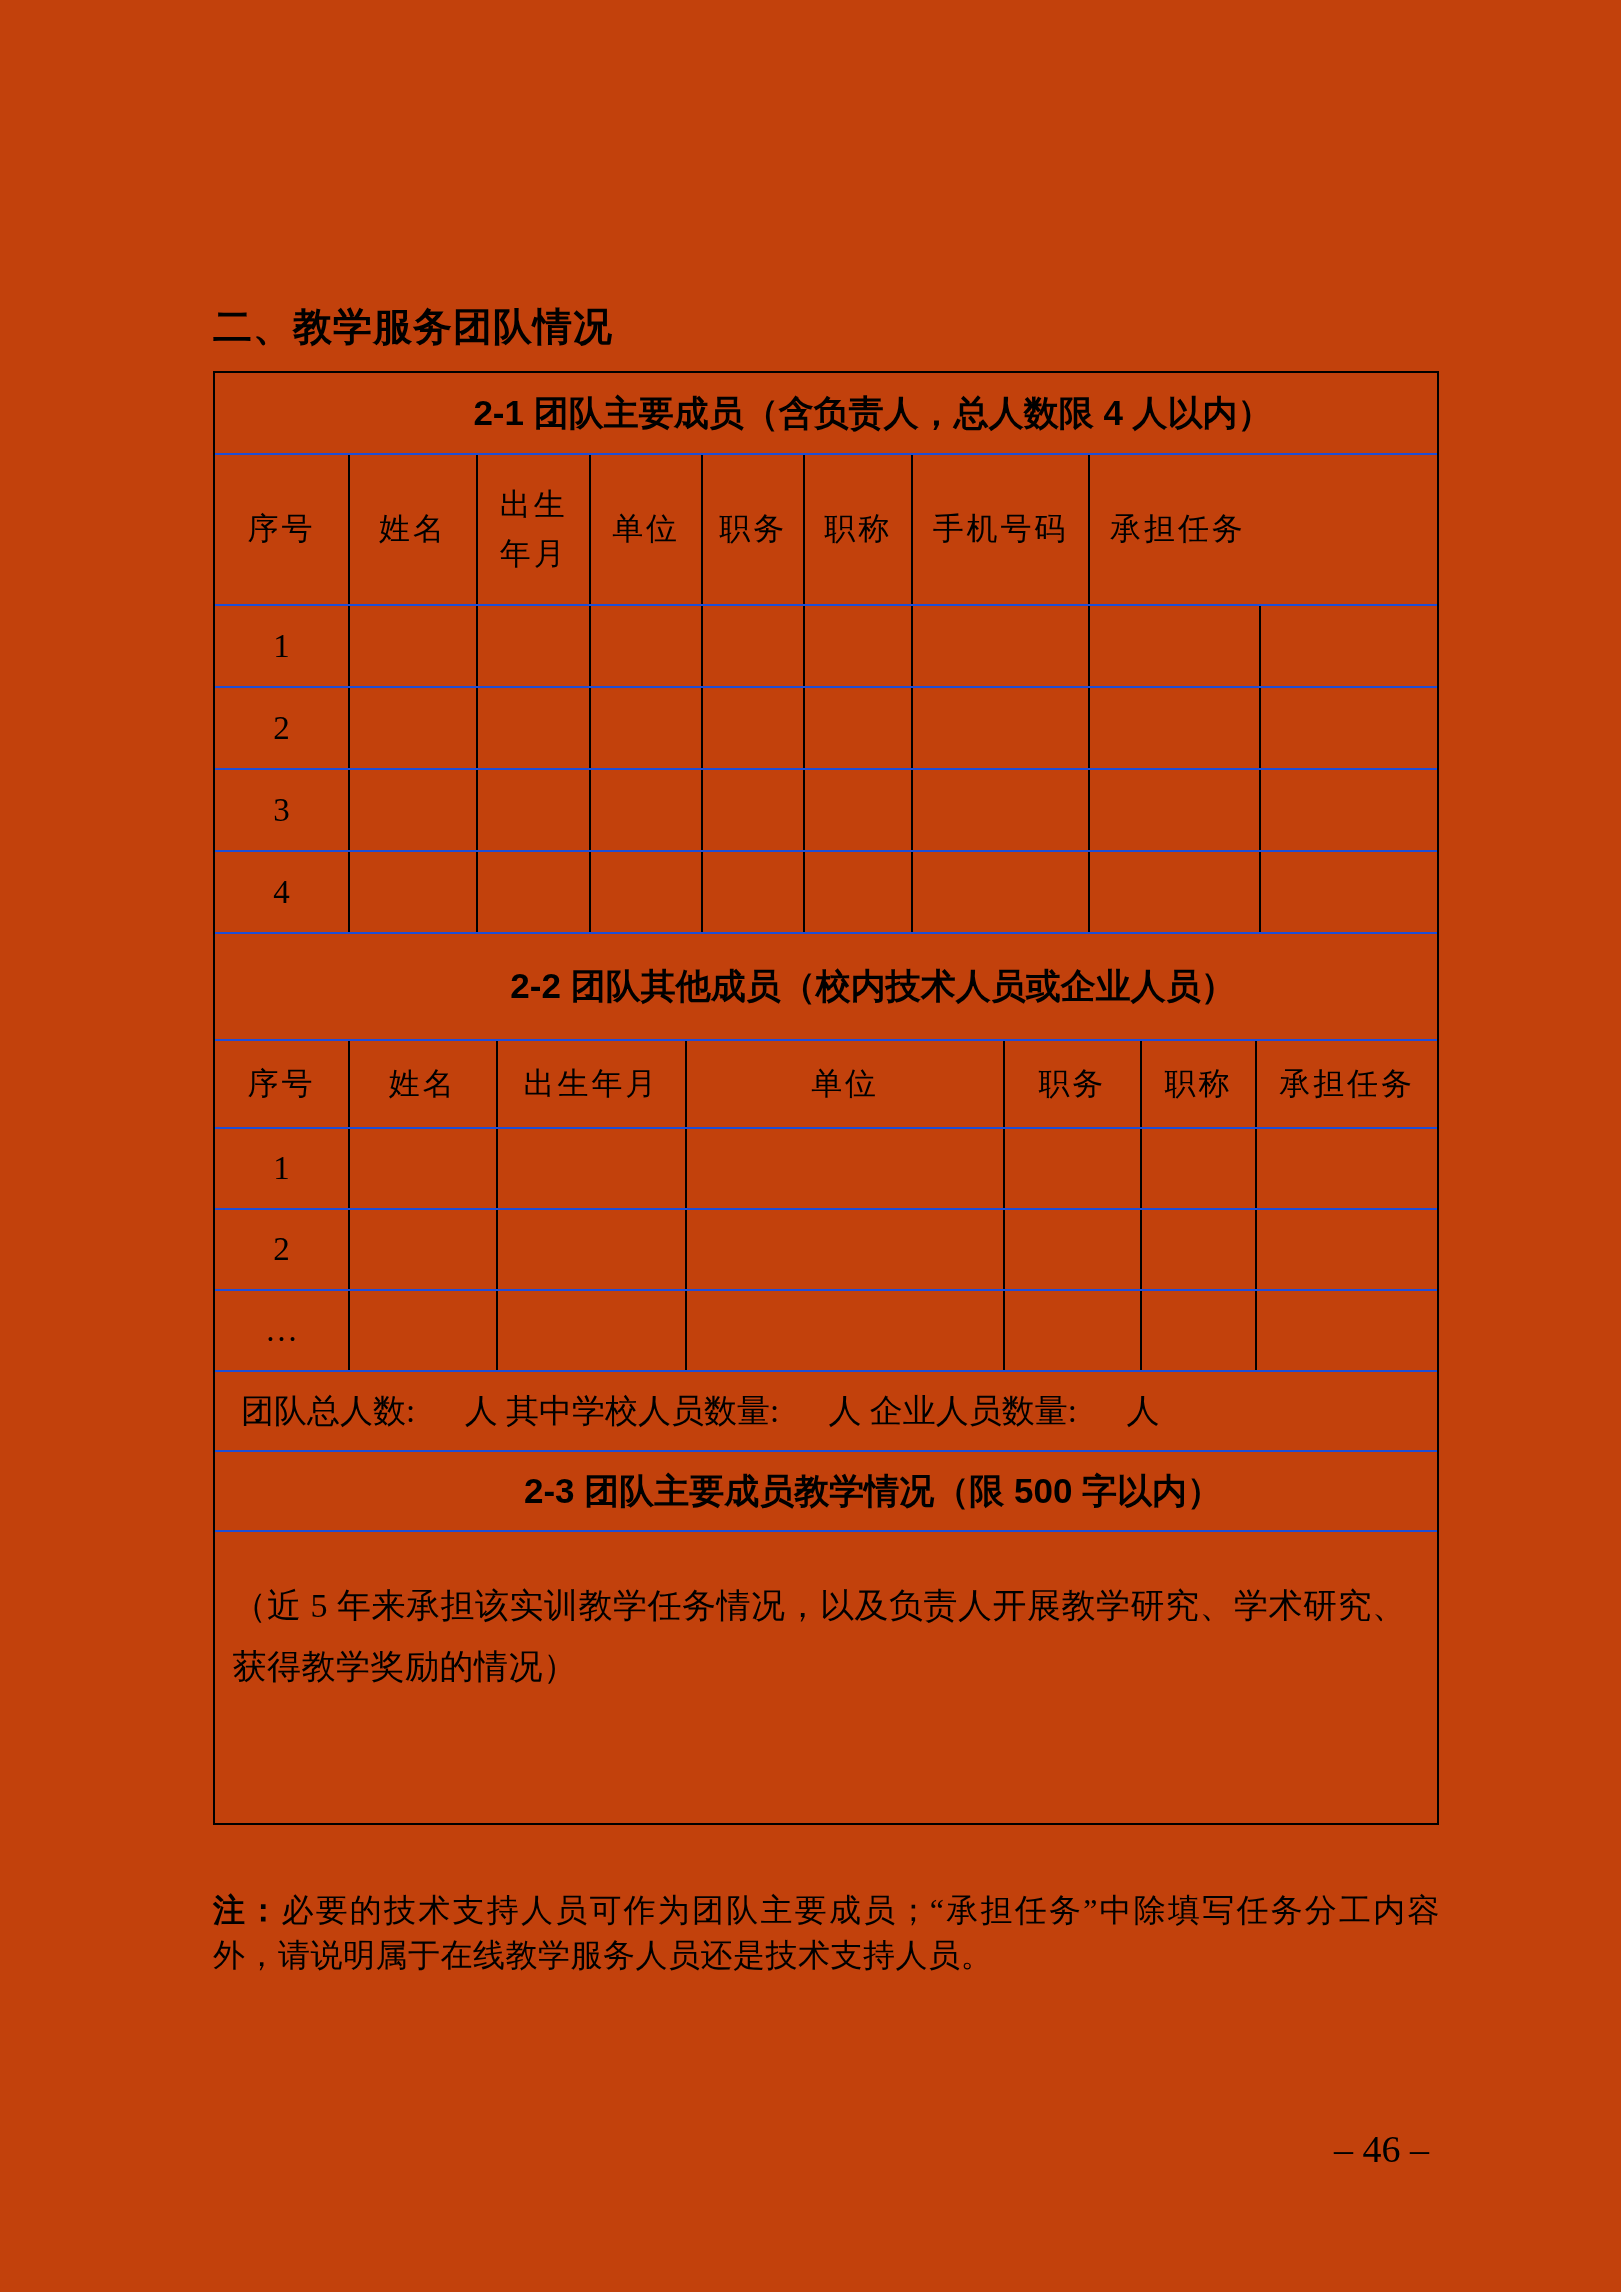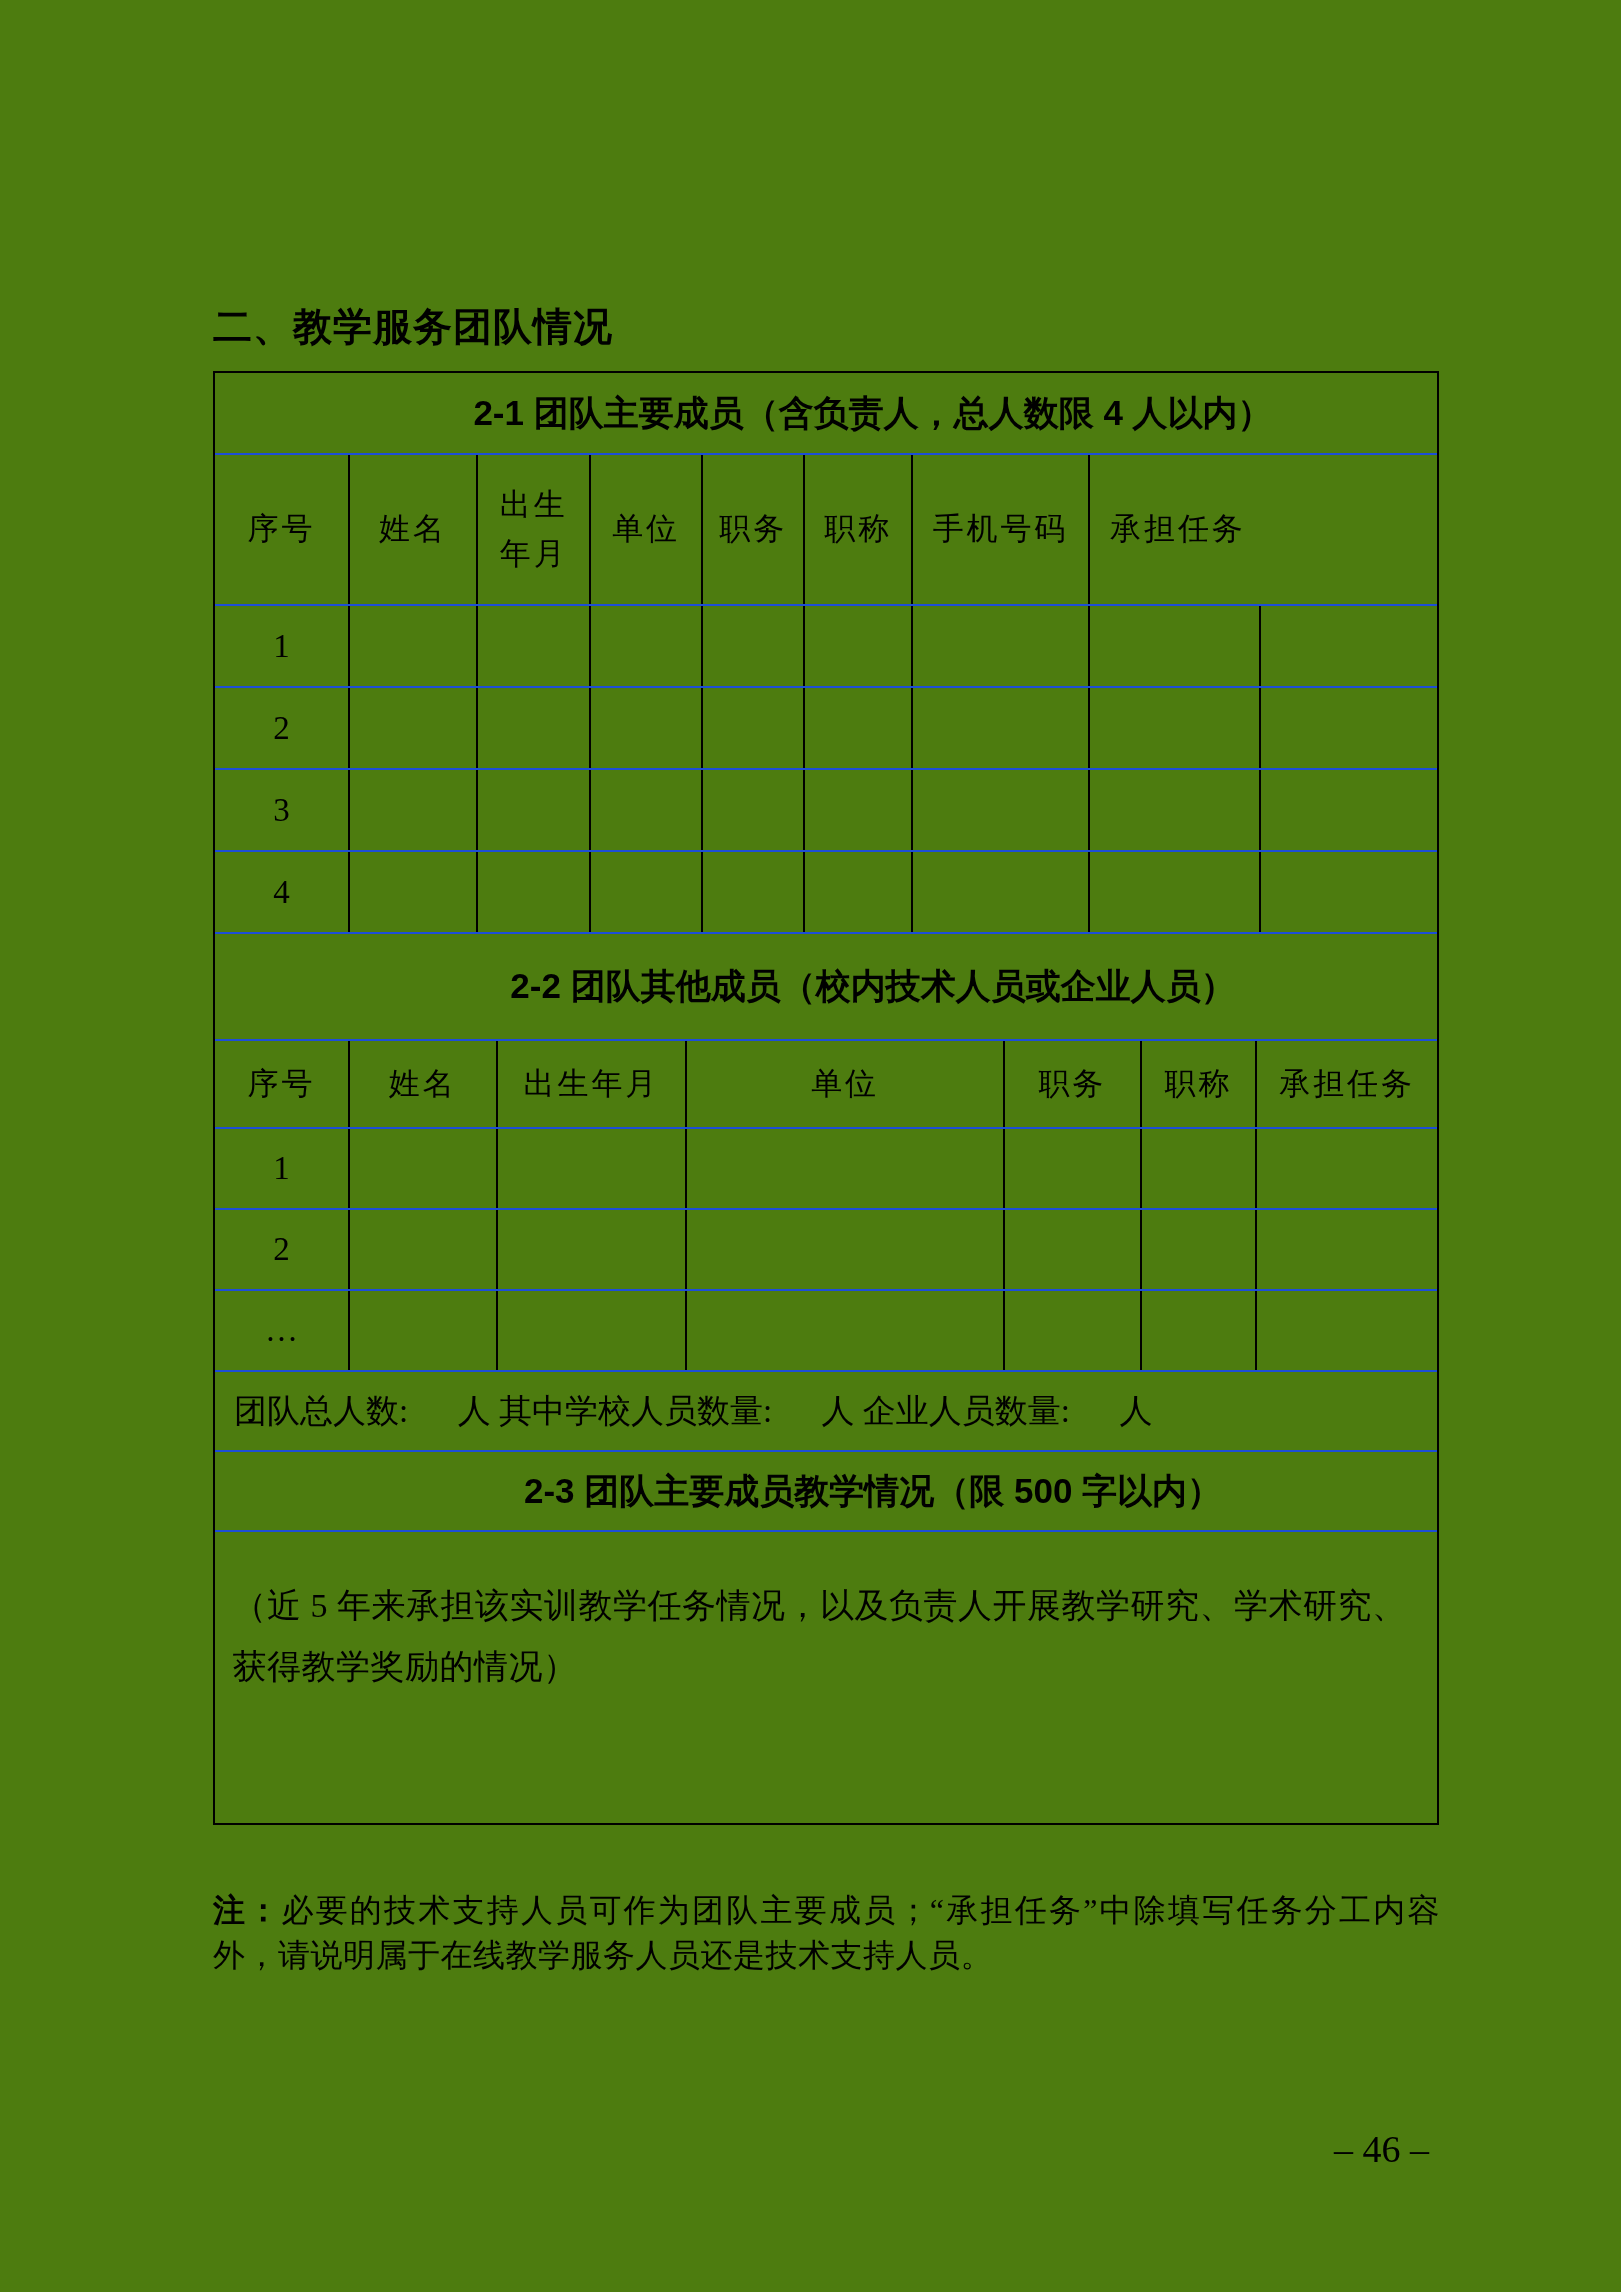--- a/index.html
+++ b/index.html
@@ -1,19 +1,19 @@
 <!DOCTYPE html>
 <html><head>
 <meta charset="utf-8">
 <style>
   html,body { margin:0; padding:0; background:#ffffff; }
   .page {
     position:relative;
     width:1621px; height:2293px;
-    background:#4d7c0f;
+    background:#c2410c;
     color:#000;
     font-family:"Liberation Serif", serif;
     overflow:hidden;
   }
   .doc-title {
     position:absolute;
     left:213px; top:300px;
     margin:0;
     font-family:"Liberation Sans", sans-serif;
     font-weight:bold;
@@ -83,21 +83,21 @@
 
   
   .c22-0{width:10.88%} .c22-1{width:12.08%} .c22-2{width:15.52%}
   .c22-3{width:26.00%} .c22-4{width:11.20%} .c22-5{width:9.44%}
   .c22-6{width:14.88%}
 
   
   .totals {
     display:flex;
     align-items:center;
-    padding-left:19px;
+    padding-left:26px;
     font-size:33px;
     white-space:pre;
     box-sizing:border-box;
   }
 
   
   .content-cell {
     box-sizing:border-box;
     padding:43px 15.7px 0 17.6px;
     font-size:34px;

